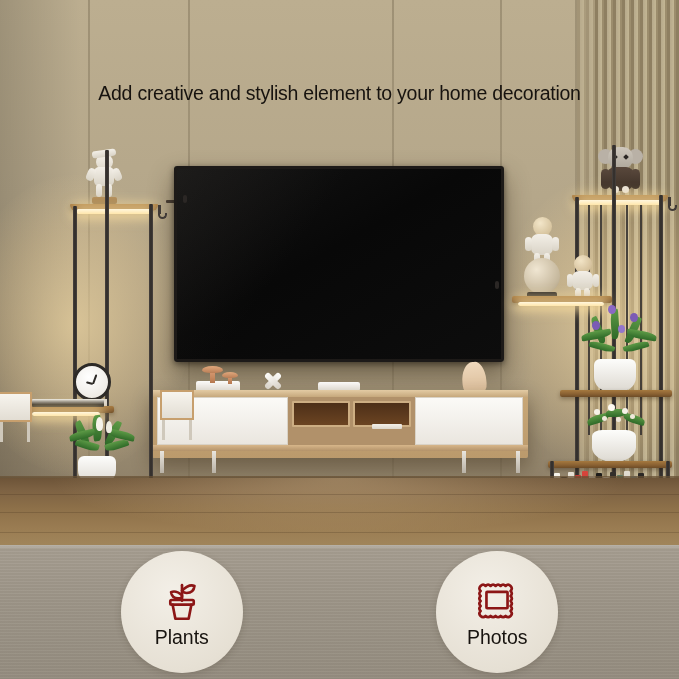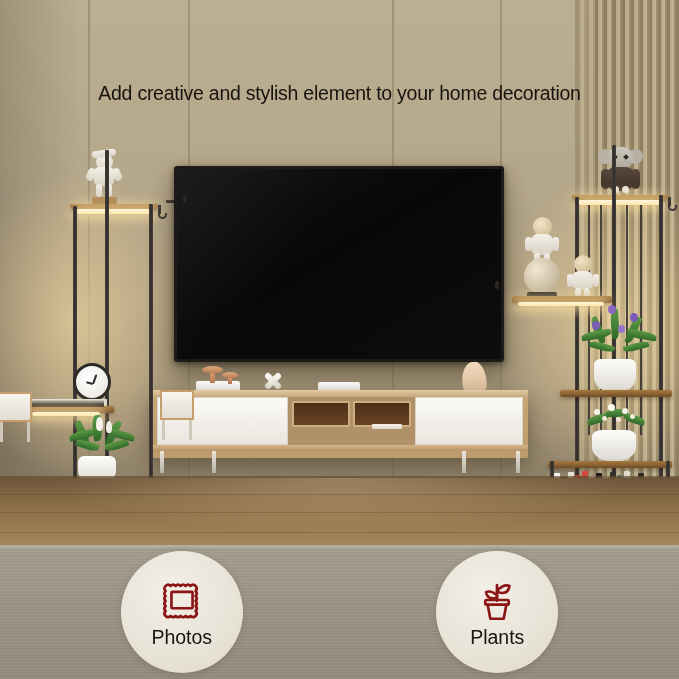--- a/index.html
+++ b/index.html
@@ -412,41 +412,41 @@
   </div>
 
   <div class="subtitle">Add creative and stylish element to your home decoration</div>
 
   <div class="band">
     <div class="band-top"></div>
     <div class="features">
 
       <div class="feature">
         <svg class="feature-icon" viewBox="0 0 64 64">
+          <g fill="none" stroke="#8C1616" stroke-width="3.4" stroke-linecap="round" stroke-linejoin="round">
+            <path d="M32 33 L32 13"></path>
+            <path d="M32 20 q9 -9 16 -6 q-1 9 -10 9 q-4 0 -6 -3 Z"></path>
+            <path d="M32 26 q-8 -7 -14 -4 q1 8 9 8 q3 0 5 -2 Z"></path>
+            <rect x="17" y="32" width="30" height="6" rx="1.5"></rect>
+            <path d="M20 38 L23.5 56 L40.5 56 L44 38"></path>
+          </g>
+        </svg>
+        <div class="feature-label">Plants</div>
+      </div>
+
+      <div class="feature">
+        <svg class="feature-icon" viewBox="0 0 64 64">
           <g fill="none" stroke="#8C1616" stroke-width="3.4" stroke-linejoin="round">
             <path d="M11 14 q3.2 -3.2 6.4 0 q3.2 -3.2 6.4 0 q3.2 -3.2 6.4 0 q3.2 -3.2 6.4 0 q3.2 -3.2 6.4 0 q3.2 -3.2 6.4 0
                      q3.2 3.2 0 6.4 q3.2 3.2 0 6.4 q3.2 3.2 0 6.4 q3.2 3.2 0 6.4 q3.2 3.2 0 6.4 q3.2 3.2 0 6.4
                      q-3.2 3.2 -6.4 0 q-3.2 3.2 -6.4 0 q-3.2 3.2 -6.4 0 q-3.2 3.2 -6.4 0 q-3.2 3.2 -6.4 0 q-3.2 3.2 -6.4 0
                      q-3.2 -3.2 0 -6.4 q-3.2 -3.2 0 -6.4 q-3.2 -3.2 0 -6.4 q-3.2 -3.2 0 -6.4 q-3.2 -3.2 0 -6.4 q-3.2 -3.2 0 -6.4 Z"></path>
             <rect x="18.5" y="21.5" width="27" height="21" rx="1"></rect>
           </g>
         </svg>
         <div class="feature-label">Photos</div>
       </div>
 
-      <div class="feature">
-        <svg class="feature-icon" viewBox="0 0 64 64">
-          <g fill="none" stroke="#8C1616" stroke-width="3.4" stroke-linecap="round" stroke-linejoin="round">
-            <path d="M32 33 L32 13"></path>
-            <path d="M32 20 q9 -9 16 -6 q-1 9 -10 9 q-4 0 -6 -3 Z"></path>
-            <path d="M32 26 q-8 -7 -14 -4 q1 8 9 8 q3 0 5 -2 Z"></path>
-            <rect x="17" y="32" width="30" height="6" rx="1.5"></rect>
-            <path d="M20 38 L23.5 56 L40.5 56 L44 38"></path>
-          </g>
-        </svg>
-        <div class="feature-label">Plants</div>
-      </div>
-
 
     </div>
   </div>
 
 </div>
 
 </body></html>

